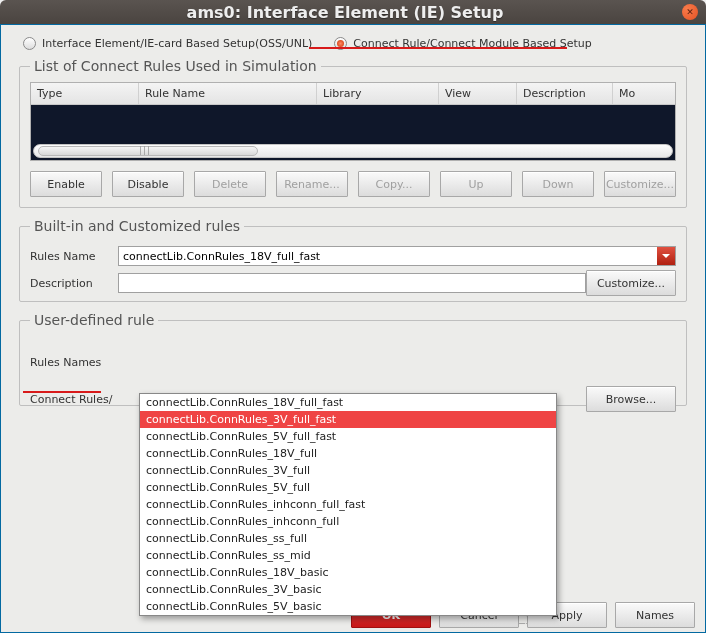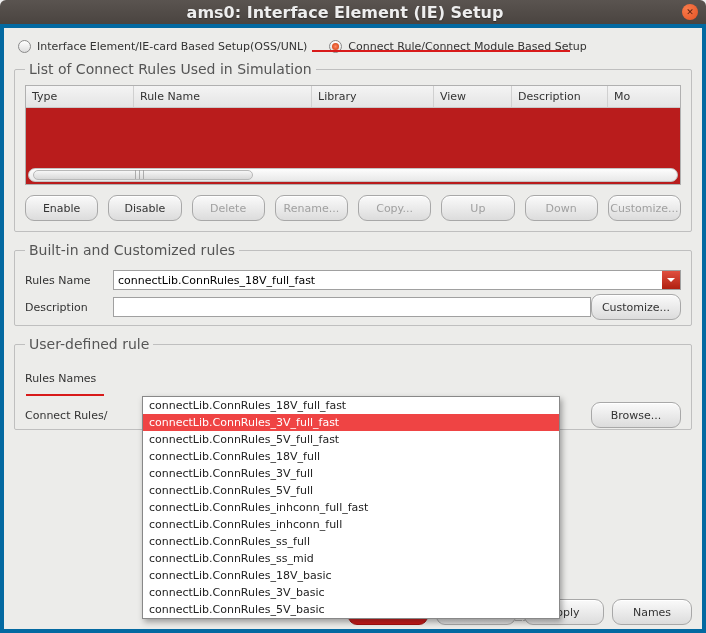--- a/index.html
+++ b/index.html
@@ -2,40 +2,40 @@
 <html><head>
 <meta charset="utf-8">
 <style>
 * { box-sizing: border-box; font-family: "DejaVu Sans", "Liberation Sans", Arial, sans-serif; font-size: 11px; }
 body { margin: 0; background: #f0f0f0; width: 706px; height: 633px; overflow: hidden; }
 
 .titlebar { background: linear-gradient(#5a5450,#4a4440); height: 24px; display: flex; align-items: center; color: #eee; padding: 0 8px; position: relative; border-radius: 6px 6px 0 0; }
 .titlebar .title { flex: 1; text-align: center; font-weight: bold; font-size: 16px; text-shadow: 0 1px 1px rgba(0,0,0,.4); }
 .close-btn { width: 16px; height: 16px; border-radius: 50%; background: radial-gradient(circle at 30% 30%, #f97b4a, #e55325); display: flex; align-items: center; justify-content: center; font-size: 9px; color: #5a2010; cursor: pointer; }
 
-.window { background: #ececea; border: 4px solid #0369a1; height: calc(633px - 24px); padding: 6px 10px 4px; position: relative; }
+.window { background: #ececea; border: 1px solid #0369a1; height: calc(633px - 24px); padding: 6px 18px 4px; position: relative; }
 
 .radio-row { display: flex; align-items: center; gap: 6px; padding: 6px 4px 2px; }
 .radio { width: 13px; height: 13px; border: 1px solid #8a8a8a; border-radius: 50%; background: linear-gradient(#fff,#ddd); display: inline-flex; align-items: center; justify-content: center; }
 .radio.selected::after { content: ""; width: 7px; height: 7px; border-radius: 50%; background: radial-gradient(#ff8866,#cc3300); }
 .radio-label { color: #333; }
 .underline1 { position: absolute; height: 2px; background: #d81a1a; }
 
 fieldset { border: 1px solid #bfbfbf; border-radius: 2px; margin: 6px 0 10px; padding: 8px 10px 10px; }
 legend { color: #555; padding: 0 4px; font-size: 14px; }
 
-.table-wrap { background: #b91c1c; border: 1px solid #b0b0b0; height: 100px; position: relative; }
+.table-wrap { background: #0f172a; border: 1px solid #b0b0b0; height: 79px; position: relative; }
 .thead { display: flex; background: linear-gradient(#f4f4f4,#e4e4e4); border-bottom: 1px solid #c8c8c8; }
 .th { padding: 4px 6px; border-right: 1px solid #d0d0d0; color: #333; }
 .scrollbar-h { position: absolute; bottom: 2px; left: 2px; right: 2px; height: 14px; background: linear-gradient(#fdfdfd,#e8e8e8); border: 1px solid #c4c4c4; border-radius: 7px; }
 .thumb-h { position: absolute; top: 1px; left: 4px; width: 220px; height: 10px; background: linear-gradient(#f6f6f6,#d8d8d8); border: 1px solid #b8b8b8; border-radius: 6px; }
 .thumb-h::after { content: "|||"; position: absolute; left: 100px; top: -2px; color: #999; font-size: 9px; letter-spacing: 1px; }
 
 .button-row { display: flex; gap: 10px; margin-top: 10px; }
-.btn { flex: 1; height: 26px; border: 1px solid #a8a8a8; border-radius: 9px; background: linear-gradient(#fafafa,#dcdcdc); color: #333; display: flex; align-items: center; justify-content: center; cursor: pointer; box-shadow: 0 1px 0 #fff inset; }
+.btn { flex: 1; height: 26px; border: 1px solid #a8a8a8; border-radius: 1px; background: linear-gradient(#fafafa,#dcdcdc); color: #333; display: flex; align-items: center; justify-content: center; cursor: pointer; box-shadow: 0 1px 0 #fff inset; }
 .btn.disabled { color: #a0a0a0; }
 .btn.small { flex: none; width: 90px; }
 .btn.ok { background: linear-gradient(#e64545,#c81818); color: #fff; border-color: #a01010; font-weight: bold; width: 70px; }
 .btn.footer { width: 80px; }
 
 .field-row { display: flex; align-items: center; margin: 4px 0; }
 .field-label { width: 88px; color: #333; }
 .combo { flex: 1; height: 20px; border: 1px solid #a0a0a0; background: #fff; display: flex; align-items: center; padding: 0 4px; position: relative; }
 .combo .arrow { position: absolute; right: 0; top: 0; bottom: 0; width: 18px; background: linear-gradient(#e05040,#b02010); display: flex; align-items: center; justify-content: center; }
 .combo .arrow::after { content: ""; border: 4px solid transparent; border-top-color: #fff; margin-top: 3px; }
@@ -108,21 +108,21 @@
     <div class="desc-underline" style="left:22px; top:366px;"></div>
     <div class="field-row">
       <span class="field-label">Description</span>
       <div class="textbox"></div>
       <div class="btn small">Customize...</div>
     </div>
   </fieldset>
 
   <fieldset style="height:94px">
     <legend>User-defined rule</legend>
-    <div class="field-row" style="margin-top:8px">
+    <div class="field-row" style="margin-top:16px">
       <span class="field-label">Rules Names</span>
       <div class="textbox" style="visibility:hidden"></div>
       <div style="width:90px"></div>
     </div>
     <div class="field-row" style="margin-top:14px">
       <span class="field-label">Connect Rules/</span>
       <div class="textbox" style="visibility:hidden"></div>
       <div class="btn small">Browse...</div>
     </div>
   </fieldset>

